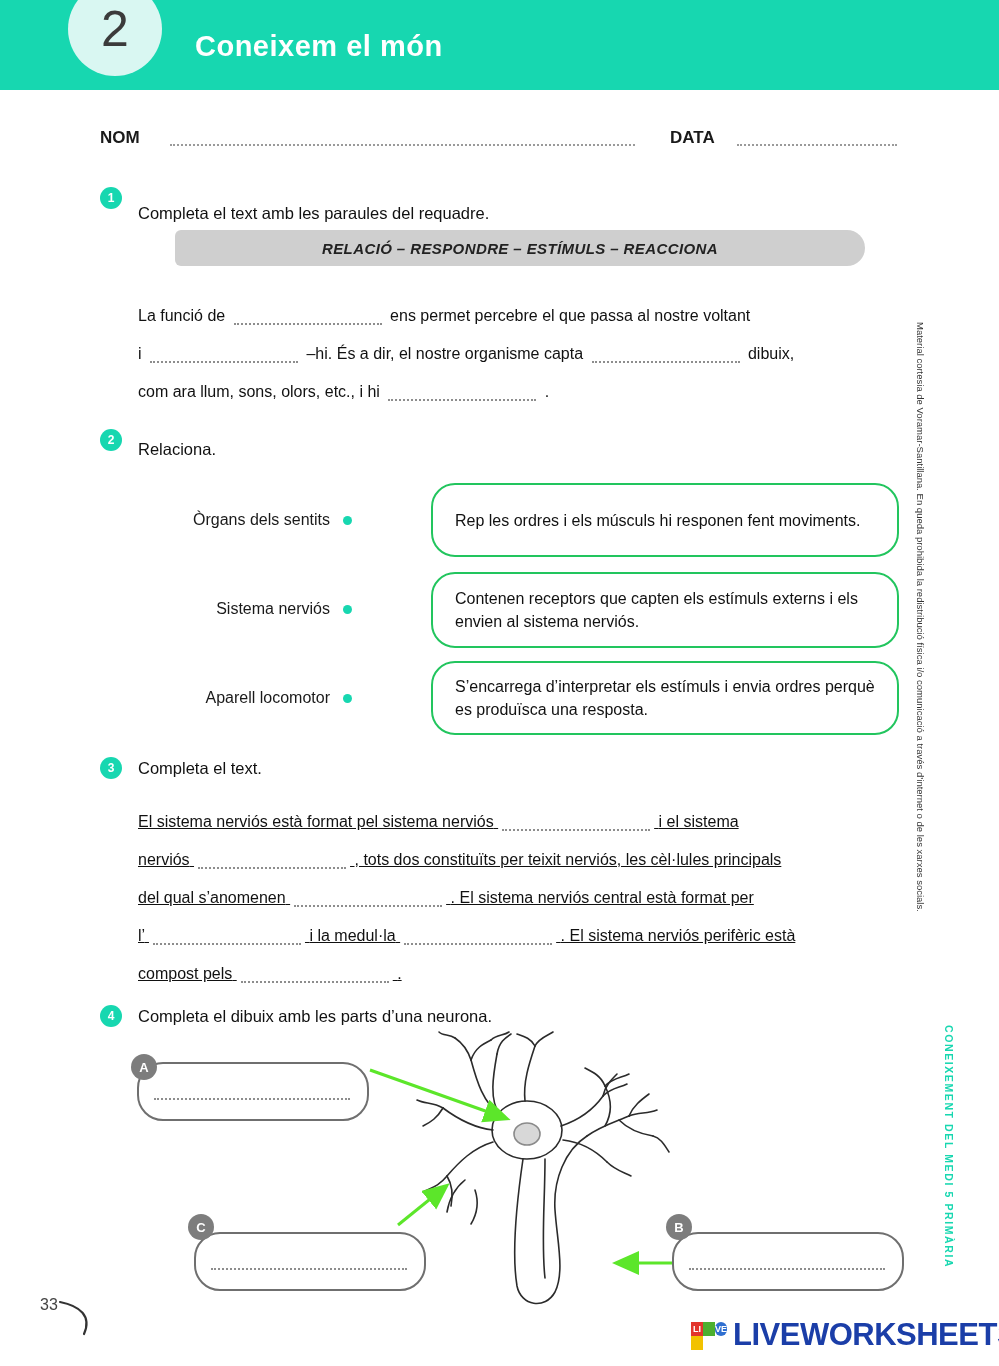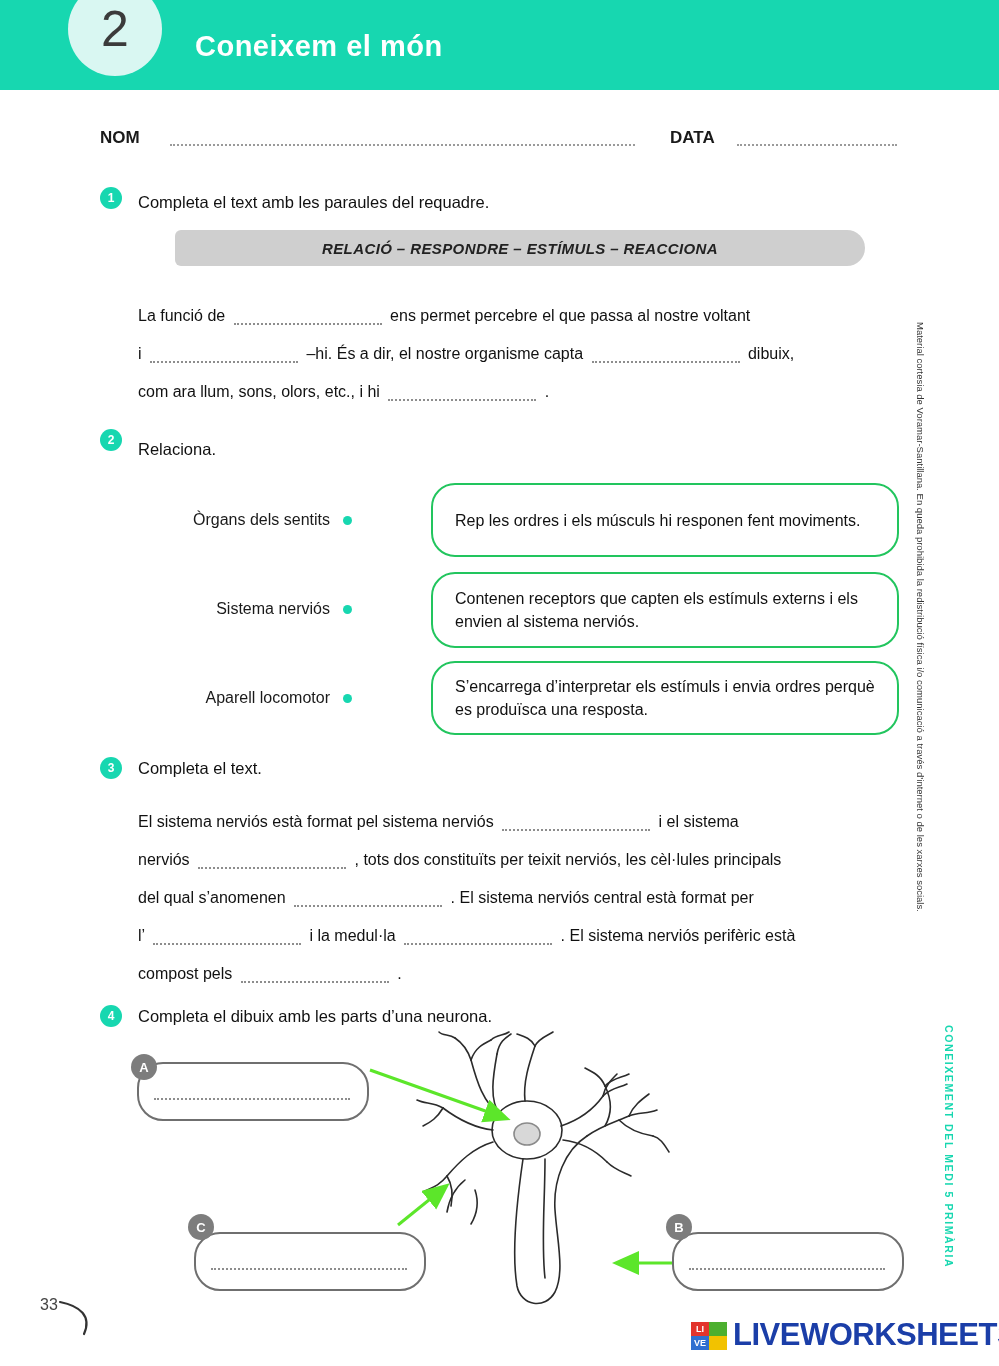--- a/index.html
+++ b/index.html
@@ -67,44 +67,44 @@
   }
   .side-title{
     position:absolute;left:955px;top:1025px;width:260px;transform:rotate(90deg);
     transform-origin:0 0;font-size:10.5px;color:#17d7b0;font-weight:bold;letter-spacing:1.6px;
     white-space:nowrap;
   }
   
   .pagenum{position:absolute;left:40px;top:1296px;font-size:16px;color:#444;}
   .lws-logo{
     position:absolute;left:691px;top:1322px;width:36px;height:28px;display:grid;
-    grid-template-columns:1fr 1fr;grid-template-rows:1fr 1fr;font-size:9px;font-weight:bold;color:#fff;
+    grid-template-columns:1fr 1fr 1fr;grid-template-rows:1fr 1fr;font-size:9px;font-weight:bold;color:#fff;
   }
   .lws-logo div{display:flex;align-items:center;justify-content:center;}
-  .c-red{background:#e2342c;} .c-blue{background:#2f6fd0;} .c-green{background:#4caf2f;} .c-yellow{background:#f2c200;color:#333;}
+  .c-red{background:#e2342c;} .c-blue{background:#2f6fd0;border-radius:6px;} .c-green{background:#4caf2f;} .c-yellow{background:#f2c200;color:#333;}
   .lws-word{position:absolute;left:733px;top:1317px;font-size:31px;font-weight:bold;color:#1b3ea8;letter-spacing:-.5px;}
   
   .swoosh{position:absolute;left:58px;top:1300px;width:40px;height:40px;}
 </style>
 </head>
 <body>
 
 <div class="header"></div>
 <div class="unit-circle">
   <span class="unit-num">2</span>
 </div>
 <div class="header-title">Coneixem el món</div>
 
 <div class="nom-label">NOM</div>
 <div class="nom-line"></div>
 <div class="data-label">DATA</div>
 <div class="data-line"></div>
 
 <div class="ex-num" style="left:100px;top:187px;">1</div>
-<div class="ex-title" style="left:138px;top:193px;">Completa el text amb les paraules del requadre.</div>
+<div class="ex-title" style="left:138px;top:204px;">Completa el text amb les paraules del requadre.</div>
 
 <div class="wordbox">
   <span>RELACIÓ – RESPONDRE – ESTÍMULS – REACCIONA</span>
 </div>
 
 <div class="para" style="left:138px;top:297px;width:760px;">
   <span>La funció de</span>
   <span class="gap" style="width:148px;"></span>
   <span>ens permet percebre el que passa al nostre voltant</span><br>
   <span>i</span>
@@ -133,21 +133,21 @@
 <div class="bubble" style="left:431px;top:572px;width:420px;height:72px;align-items:center;">
   <span>Contenen receptors que capten els estímuls externs i els envien al sistema nerviós.</span>
 </div>
 <div class="bubble" style="left:431px;top:661px;width:420px;height:70px;">
   <span>S’encarrega d’interpretar els estímuls i envia ordres perquè es produïsca una resposta.</span>
 </div>
 
 <div class="ex-num" style="left:100px;top:757px;">3</div>
 <div class="ex-title" style="left:138px;top:759px;">Completa el text.</div>
 
-<div class="para" style="left:138px;top:803px;width:760px;">
+<div class="para" style="left:138px;top:803px;width:760px;text-decoration:underline;">
   <span>El sistema nerviós està format pel sistema nerviós</span>
   <span class="gap" style="width:148px;"></span>
   <span>i el sistema</span><br>
   <span>nerviós</span>
   <span class="gap" style="width:148px;"></span>
   <span>, tots dos constituïts per teixit nerviós, les cèl·lules principals</span><br>
   <span>del qual s’anomenen</span>
   <span class="gap" style="width:148px;"></span>
   <span>. El sistema nerviós central està format per</span><br>
   <span>l’</span>

